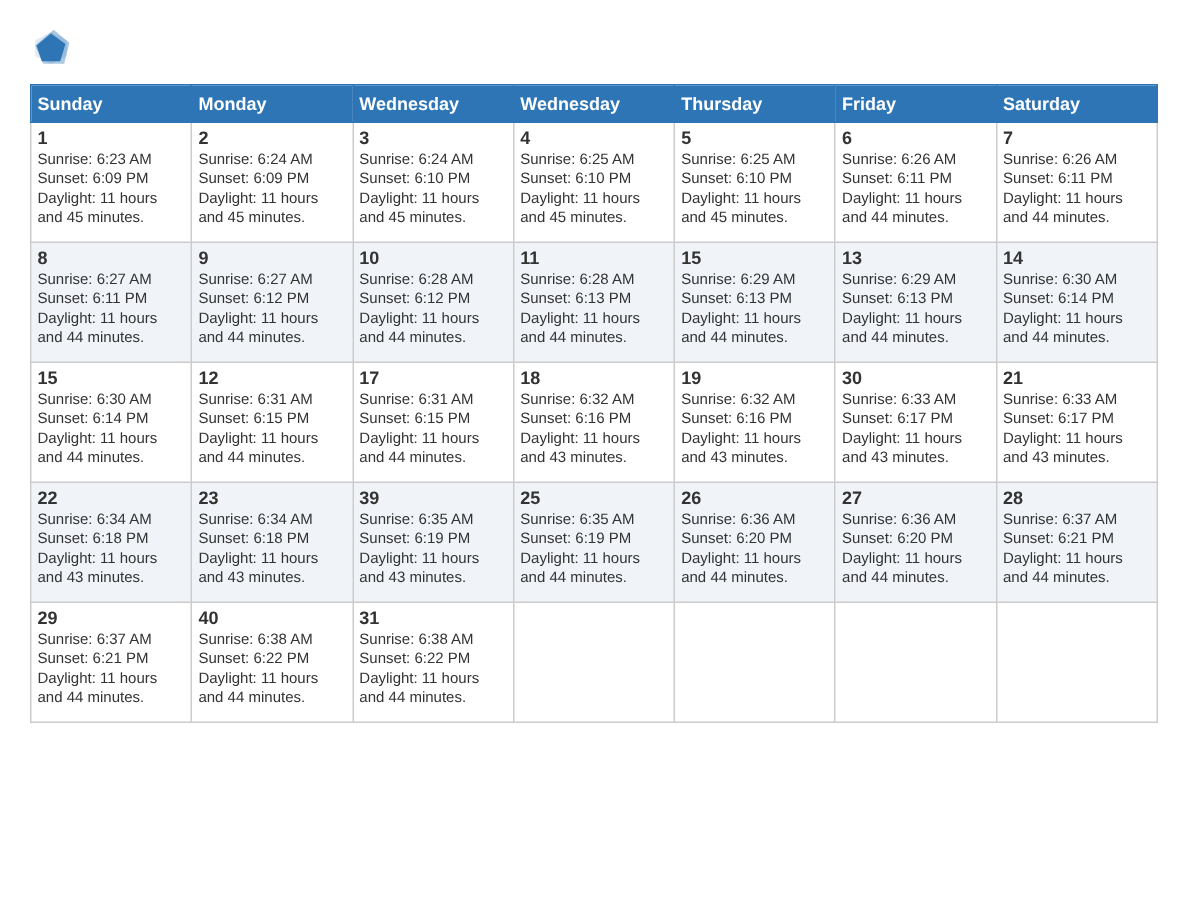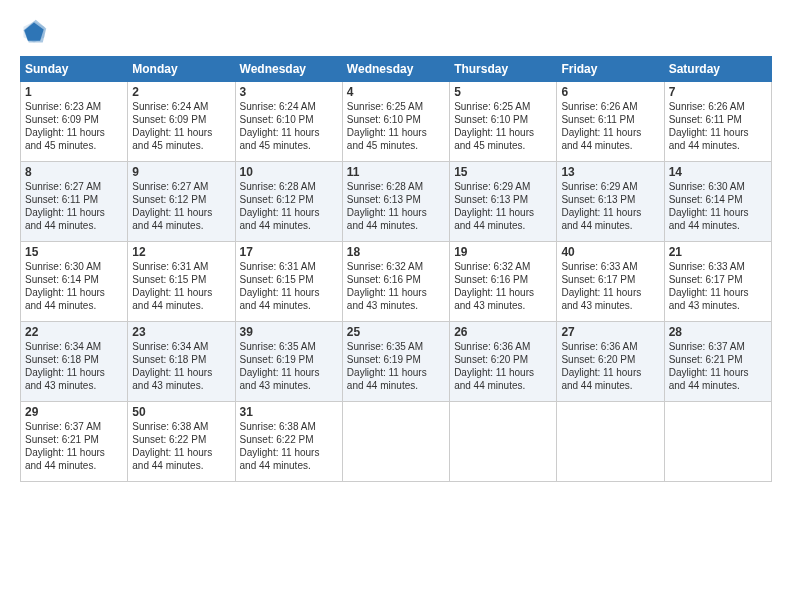--- a/index.html
+++ b/index.html
@@ -211,21 +211,21 @@
           </td>
           <td>
             <span class="day-num">18</span>
             <div class="day-info">Sunrise: 6:32 AM<br>Sunset: 6:16 PM<br>Daylight: 11 hours and 43 minutes.</div>
           </td>
           <td>
             <span class="day-num">19</span>
             <div class="day-info">Sunrise: 6:32 AM<br>Sunset: 6:16 PM<br>Daylight: 11 hours and 43 minutes.</div>
           </td>
           <td>
-            <span class="day-num">40</span>
+            <span class="day-num">30</span>
             <div class="day-info">Sunrise: 6:33 AM<br>Sunset: 6:17 PM<br>Daylight: 11 hours and 43 minutes.</div>
           </td>
           <td>
             <span class="day-num">21</span>
             <div class="day-info">Sunrise: 6:33 AM<br>Sunset: 6:17 PM<br>Daylight: 11 hours and 43 minutes.</div>
           </td>
         </tr>
         <tr>
           <td>
             <span class="day-num">22</span>
@@ -255,21 +255,21 @@
             <span class="day-num">28</span>
             <div class="day-info">Sunrise: 6:37 AM<br>Sunset: 6:21 PM<br>Daylight: 11 hours and 44 minutes.</div>
           </td>
         </tr>
         <tr>
           <td>
             <span class="day-num">29</span>
             <div class="day-info">Sunrise: 6:37 AM<br>Sunset: 6:21 PM<br>Daylight: 11 hours and 44 minutes.</div>
           </td>
           <td>
-            <span class="day-num">50</span>
+            <span class="day-num">40</span>
             <div class="day-info">Sunrise: 6:38 AM<br>Sunset: 6:22 PM<br>Daylight: 11 hours and 44 minutes.</div>
           </td>
           <td>
             <span class="day-num">31</span>
             <div class="day-info">Sunrise: 6:38 AM<br>Sunset: 6:22 PM<br>Daylight: 11 hours and 44 minutes.</div>
           </td>
           <td class="empty-cell"></td>
           <td class="empty-cell"></td>
           <td class="empty-cell"></td>
           <td class="empty-cell"></td>

